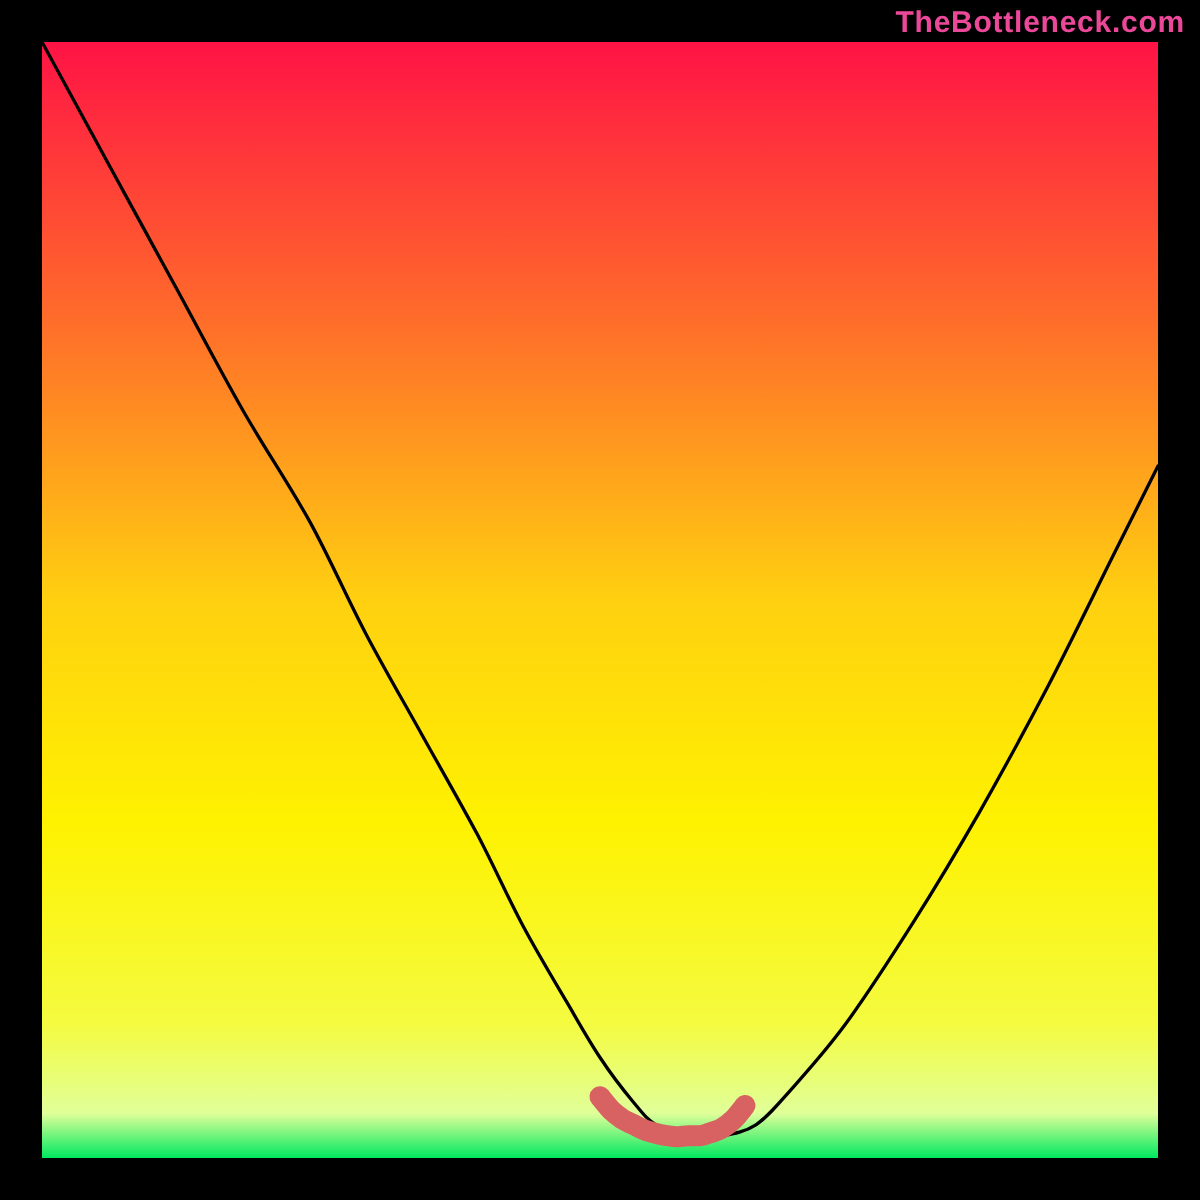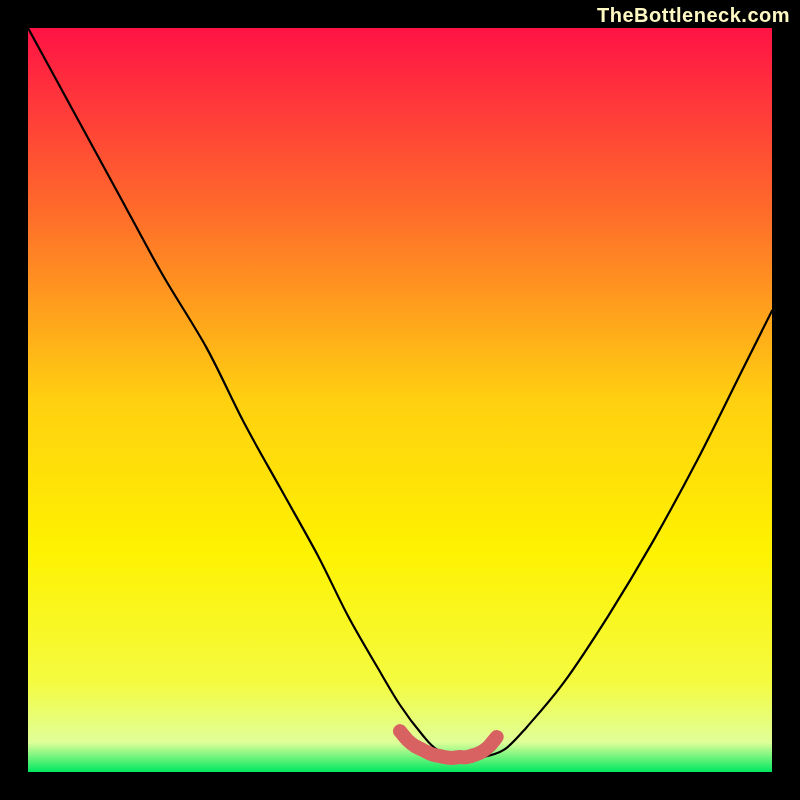--- a/index.html
+++ b/index.html
@@ -16,21 +16,21 @@
     height: 800px;
     background: #000;
   }
   .watermark {
     position: absolute;
     top: 4px;
     right: 10px;
     font-family: Arial, Helvetica, sans-serif;
     font-size: 20px;
     font-weight: 600;
-    color: #fef9c3;
+    color: #ec4899;
     letter-spacing: 0.5px;
     z-index: 5;
     margin-left: 16px;
   }
   svg {
     position: absolute;
     top: 0;
     left: 0;
   }
 </style>

